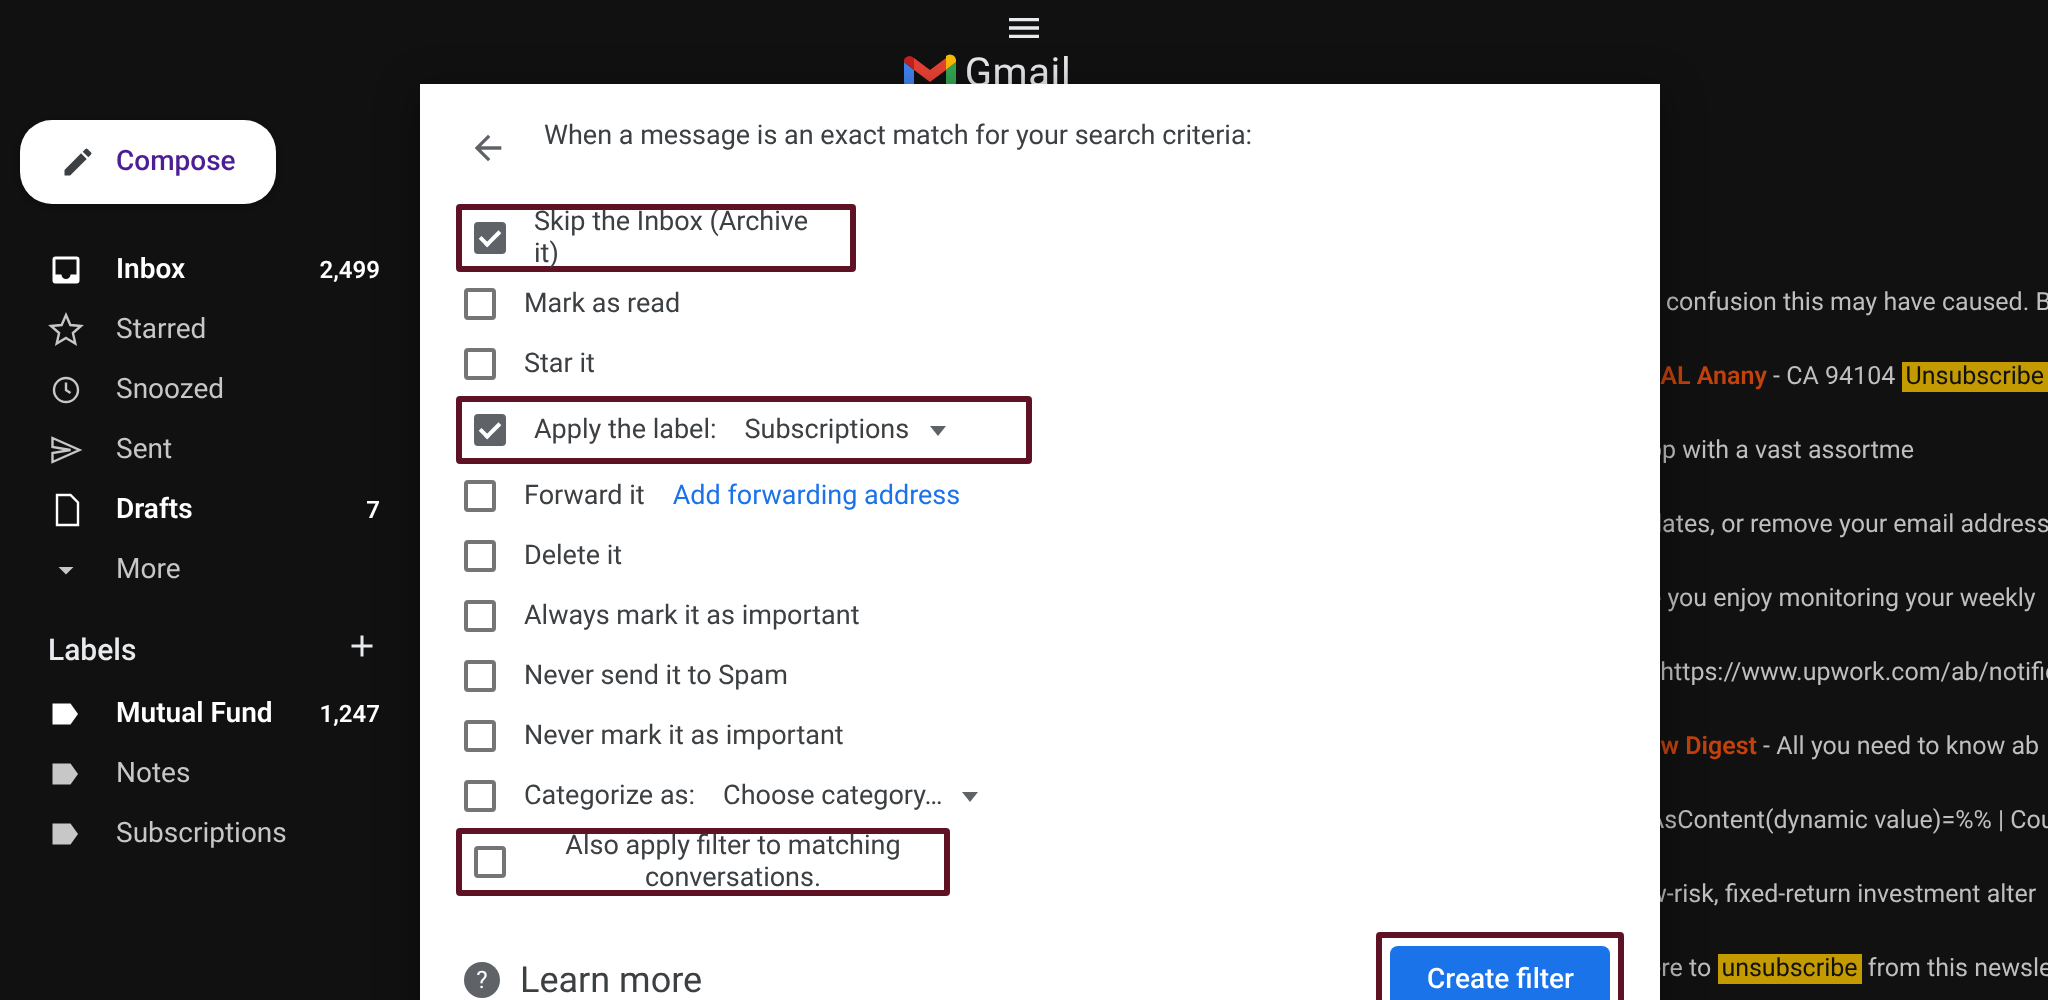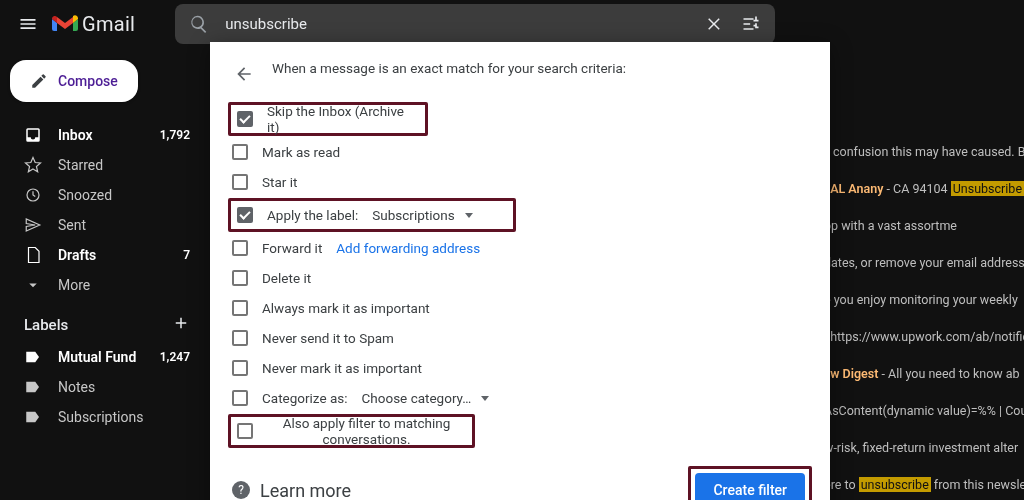--- a/index.html
+++ b/index.html
@@ -1,17 +1,17 @@
 <!DOCTYPE html>
 <html><head>
 <meta charset="utf-8">
 <style>
   * { box-sizing: border-box; margin: 0; padding: 0; font-family: 'Google Sans', Roboto, Arial, sans-serif; }
   body { width: 1024px; height: 500px; background: #111; overflow: hidden; position: relative; color: #e8eaed; }
-  .topbar { display: flex; align-items: center; height: 48px; padding: 4px 8px; }
+  .topbar { display: flex; align-items: center; height: 48px; padding: 4px 8px; flex-direction: column; }
   .menu-btn { width: 40px; height: 40px; display:flex; align-items:center; justify-content:center; border-radius:50%; cursor:pointer; }
   .menu-btn svg, .icon svg { fill:#e8eaed; }
   .logo { display:flex; align-items:center; gap:4px; margin-left:4px; margin-right:40px; }
   .logo-text { font-size:20px; color:#e8eaed; font-weight:400; letter-spacing:.3px; }
   .search { flex: 0 0 600px; height:40px; background:#3c3c3c; border-radius:8px; display:flex; align-items:center; padding:0 8px; gap:4px; }
   .search input { flex:1; background:transparent; border:none; outline:none; color:#e8eaed; font-size:15px; padding:0 6px; }
   .search .iconbtn { width:32px; height:32px; display:flex; align-items:center; justify-content:center; border-radius:50%; cursor:pointer; }
   .layout { display:flex; height:452px; }
   .sidebar { width:210px; padding:8px 8px 8px 8px; font-size:14px; }
   .compose { background:#fff; color:#4c1d95; border-radius:16px; padding:12px 20px; display:inline-flex; align-items:center; gap:10px; font-weight:500; cursor:pointer; margin:4px 0 18px 2px; box-shadow:0 1px 3px rgba(0,0,0,.3); }
@@ -20,21 +20,21 @@
   .navitem .navicon { width:18px; display:flex; align-items:center; justify-content:center; }
   .navitem .navicon svg { fill:#c7c7c7; width:18px; height:18px; }
   .navitem.bold { color:#fff; font-weight:600; }
   .navitem.bold .navicon svg { fill:#fff; }
   .navitem .count { margin-left:auto; font-size:12px; }
   .labels-hdr { display:flex; align-items:center; justify-content:space-between; padding:14px 12px 6px 16px; color:#e8eaed; font-weight:500; font-size:15px; }
   .labels-hdr .plus { cursor:pointer; }
   .mainarea { position:relative; flex:1; background:#111; }
   .bgtext { position:absolute; right:0; top:0; width:200px; padding-top:96px; display:flex; flex-direction:column; gap:22px; font-size:12.5px; color:#bfbfbf; white-space:nowrap; overflow:hidden; }
   .bgtext .hl { background:#c39b00; color:#111; padding:0 2px; }
-  .bgtext .bold { font-weight:600; color:#fdba74; }
+  .bgtext .bold { font-weight:600; color:#c2410c; }
   .panel { position:absolute; left:0; top:-6px; width:620px; background:#fff; color:#202124; box-shadow:0 4px 20px rgba(0,0,0,.4); padding:18px 18px 20px 18px; }
   .panel-head { display:flex; gap:14px; font-size:13.5px; color:#3c4043; margin-bottom:14px; padding-left:2px; }
   .panel-head .back { width:28px; height:28px; display:flex; align-items:center; justify-content:center; cursor:pointer; border-radius:50%; }
   .panel-head .back svg { fill:#5f6368; }
   .optrow { display:flex; align-items:center; gap:14px; font-size:13.5px; color:#3c4043; height:30px; padding-left:4px; }
   .optrow .cb { width:16px; height:16px; border:2px solid #757575; border-radius:2px; display:flex; align-items:center; justify-content:center; cursor:pointer; flex-shrink:0; }
   .optrow .cb.checked { border-color:#5f6368; background:#5f6368; }
   .optrow .cb.checked::after { content:""; width:8px; height:4px; border-left:2px solid #fff; border-bottom:2px solid #fff; transform:rotate(-45deg); margin-top:-2px; }
   .optrow .link { color:#1a73e8; cursor:pointer; }
   .optrow .dd { color:#3c4043; display:inline-flex; align-items:center; gap:4px; cursor:pointer; }
@@ -96,21 +96,21 @@
         </svg>
       <span>Compose</span>
     </div>
     <div class="navitem bold">
       <span class="navicon">
           <svg viewBox="0 0 24 24">
             <path d="M19 3H5a2 2 0 00-2 2v14a2 2 0 002 2h14a2 2 0 002-2V5a2 2 0 00-2-2zm0 12h-4a3 3 0 01-6 0H5V5h14v10z"></path>
           </svg>
         </span>
       <span>Inbox</span>
-      <span class="count">1,792</span>
+      <span class="count">2,499</span>
     </div>
     <div class="navitem">
       <span class="navicon">
           <svg viewBox="0 0 24 24">
             <path d="M12 17.3l6.2 3.7-1.6-7 5.4-4.7-7.1-.6L12 2 9.1 8.7l-7.1.6 5.4 4.7-1.6 7z" fill="none" stroke="#c7c7c7" stroke-width="1.6"></path>
           </svg>
         </span>
       <span>Starred</span>
     </div>
     <div class="navitem">

